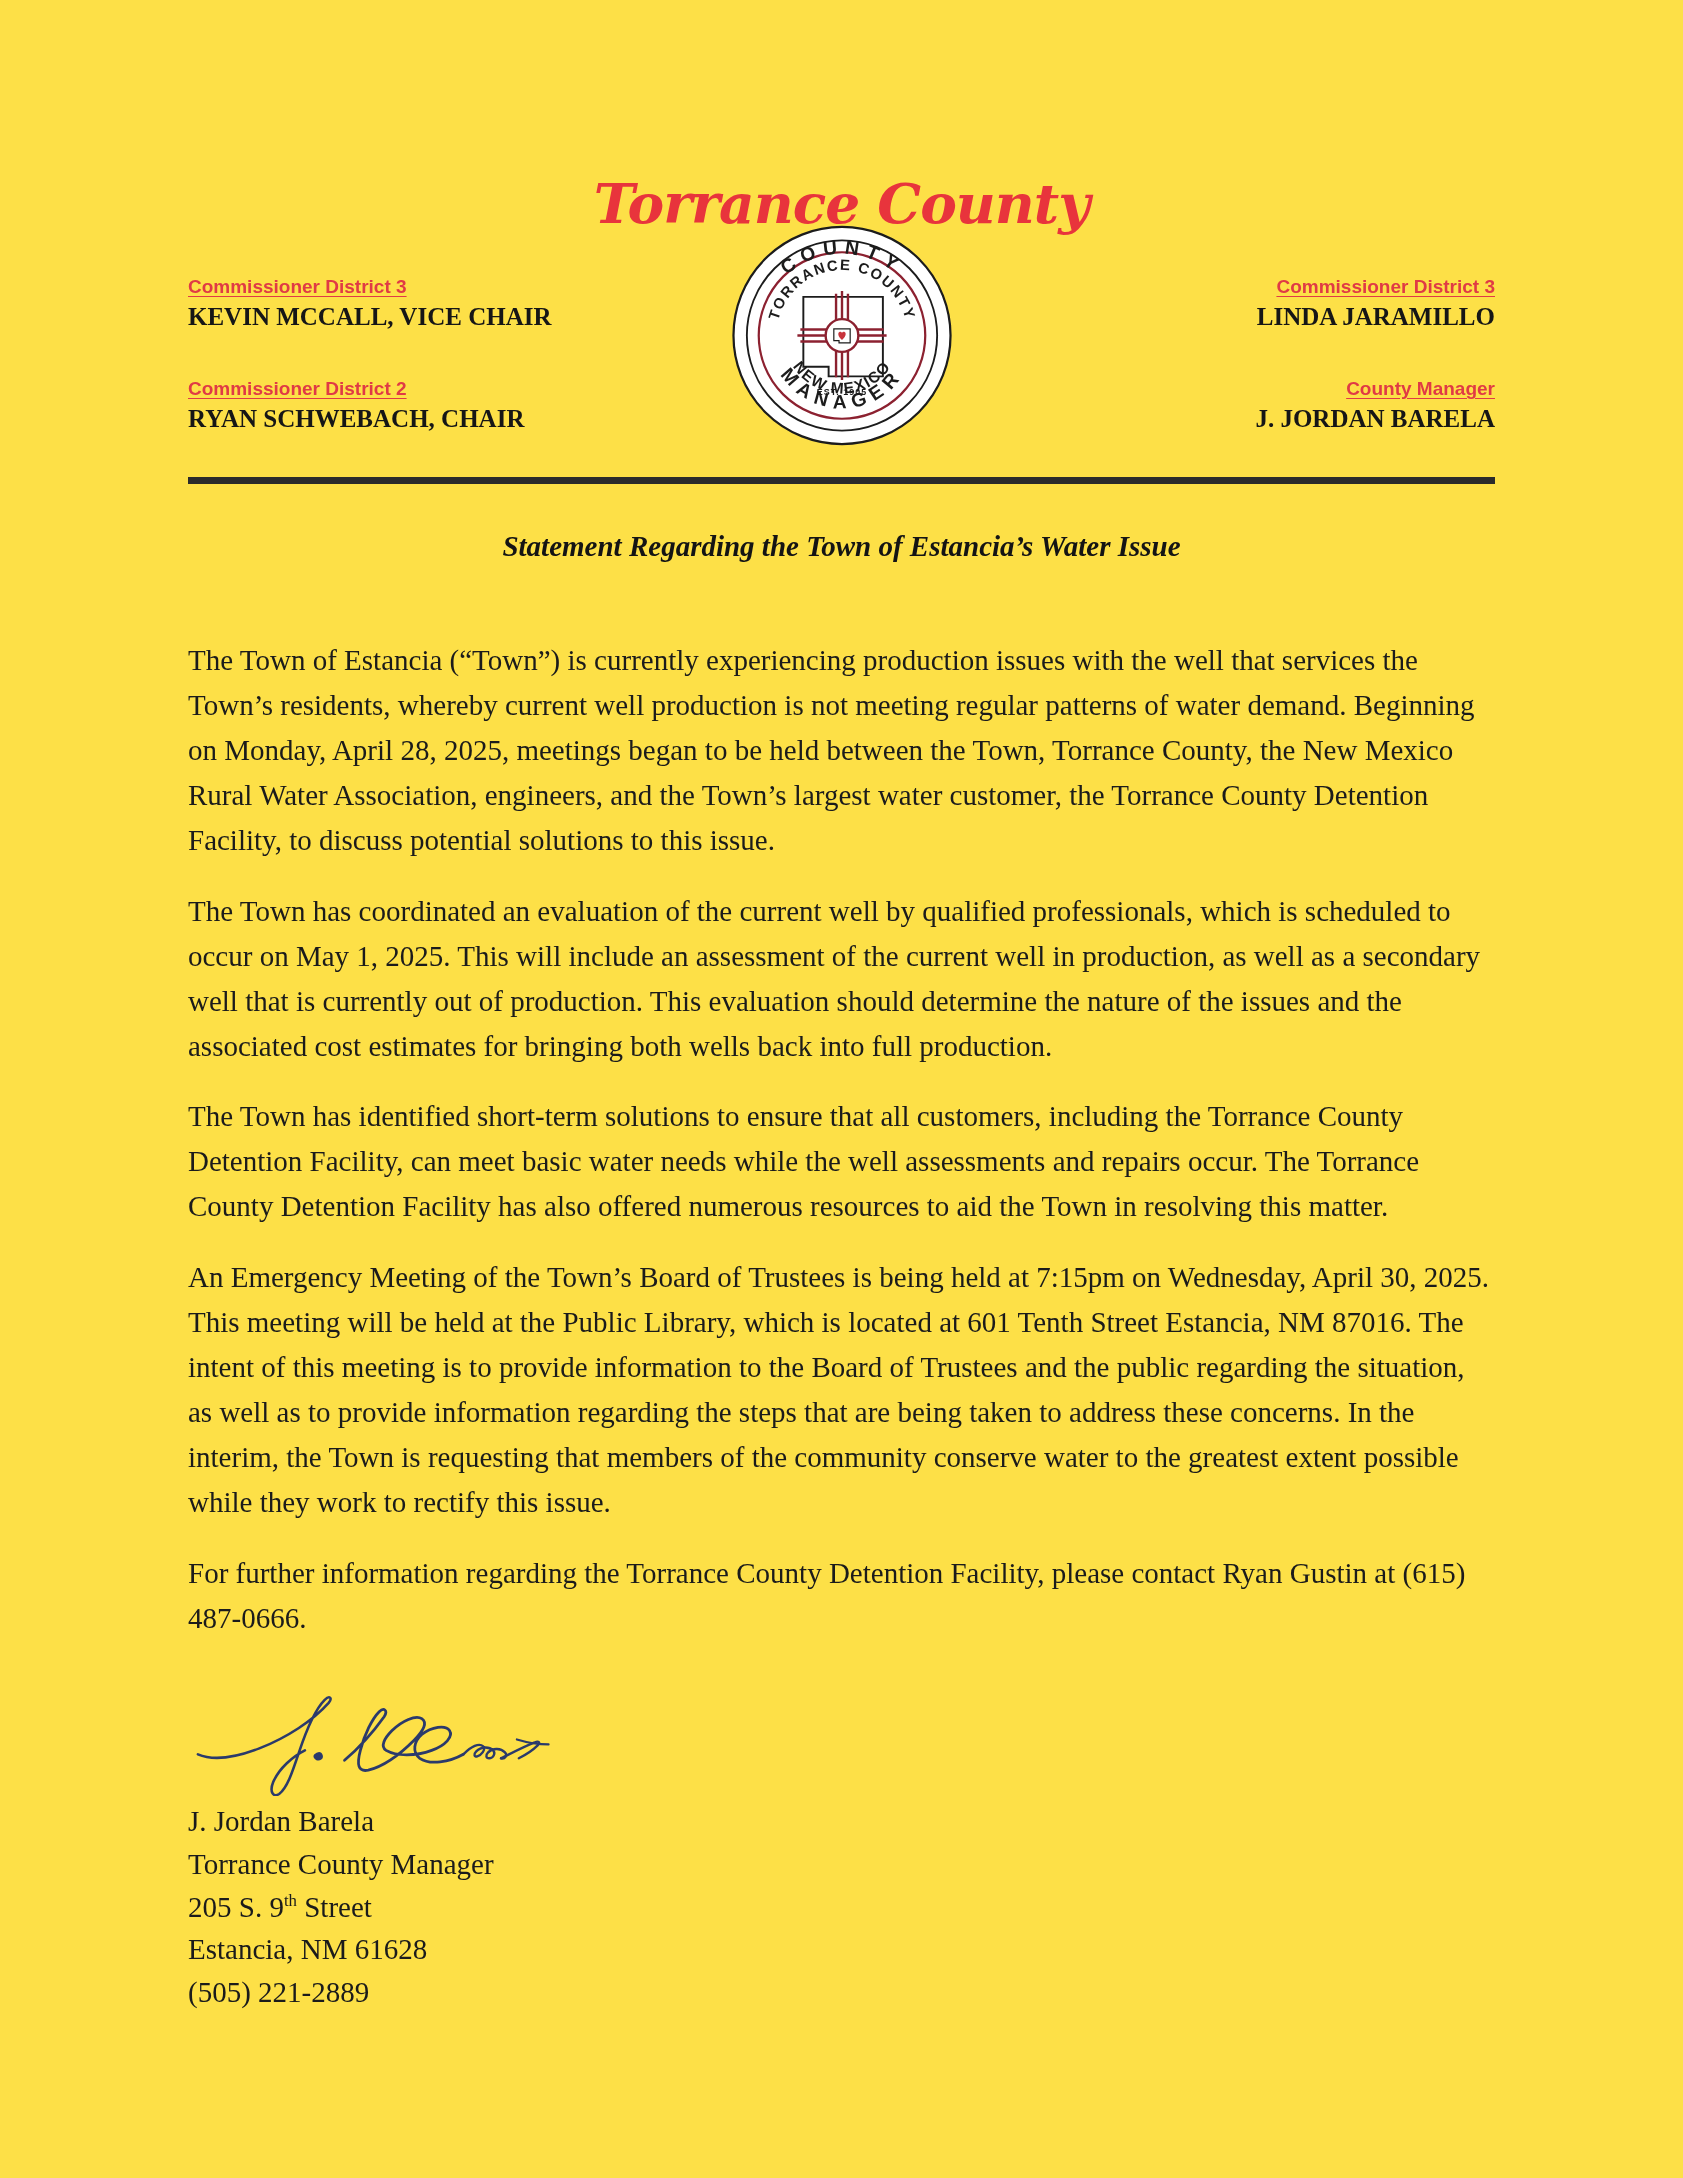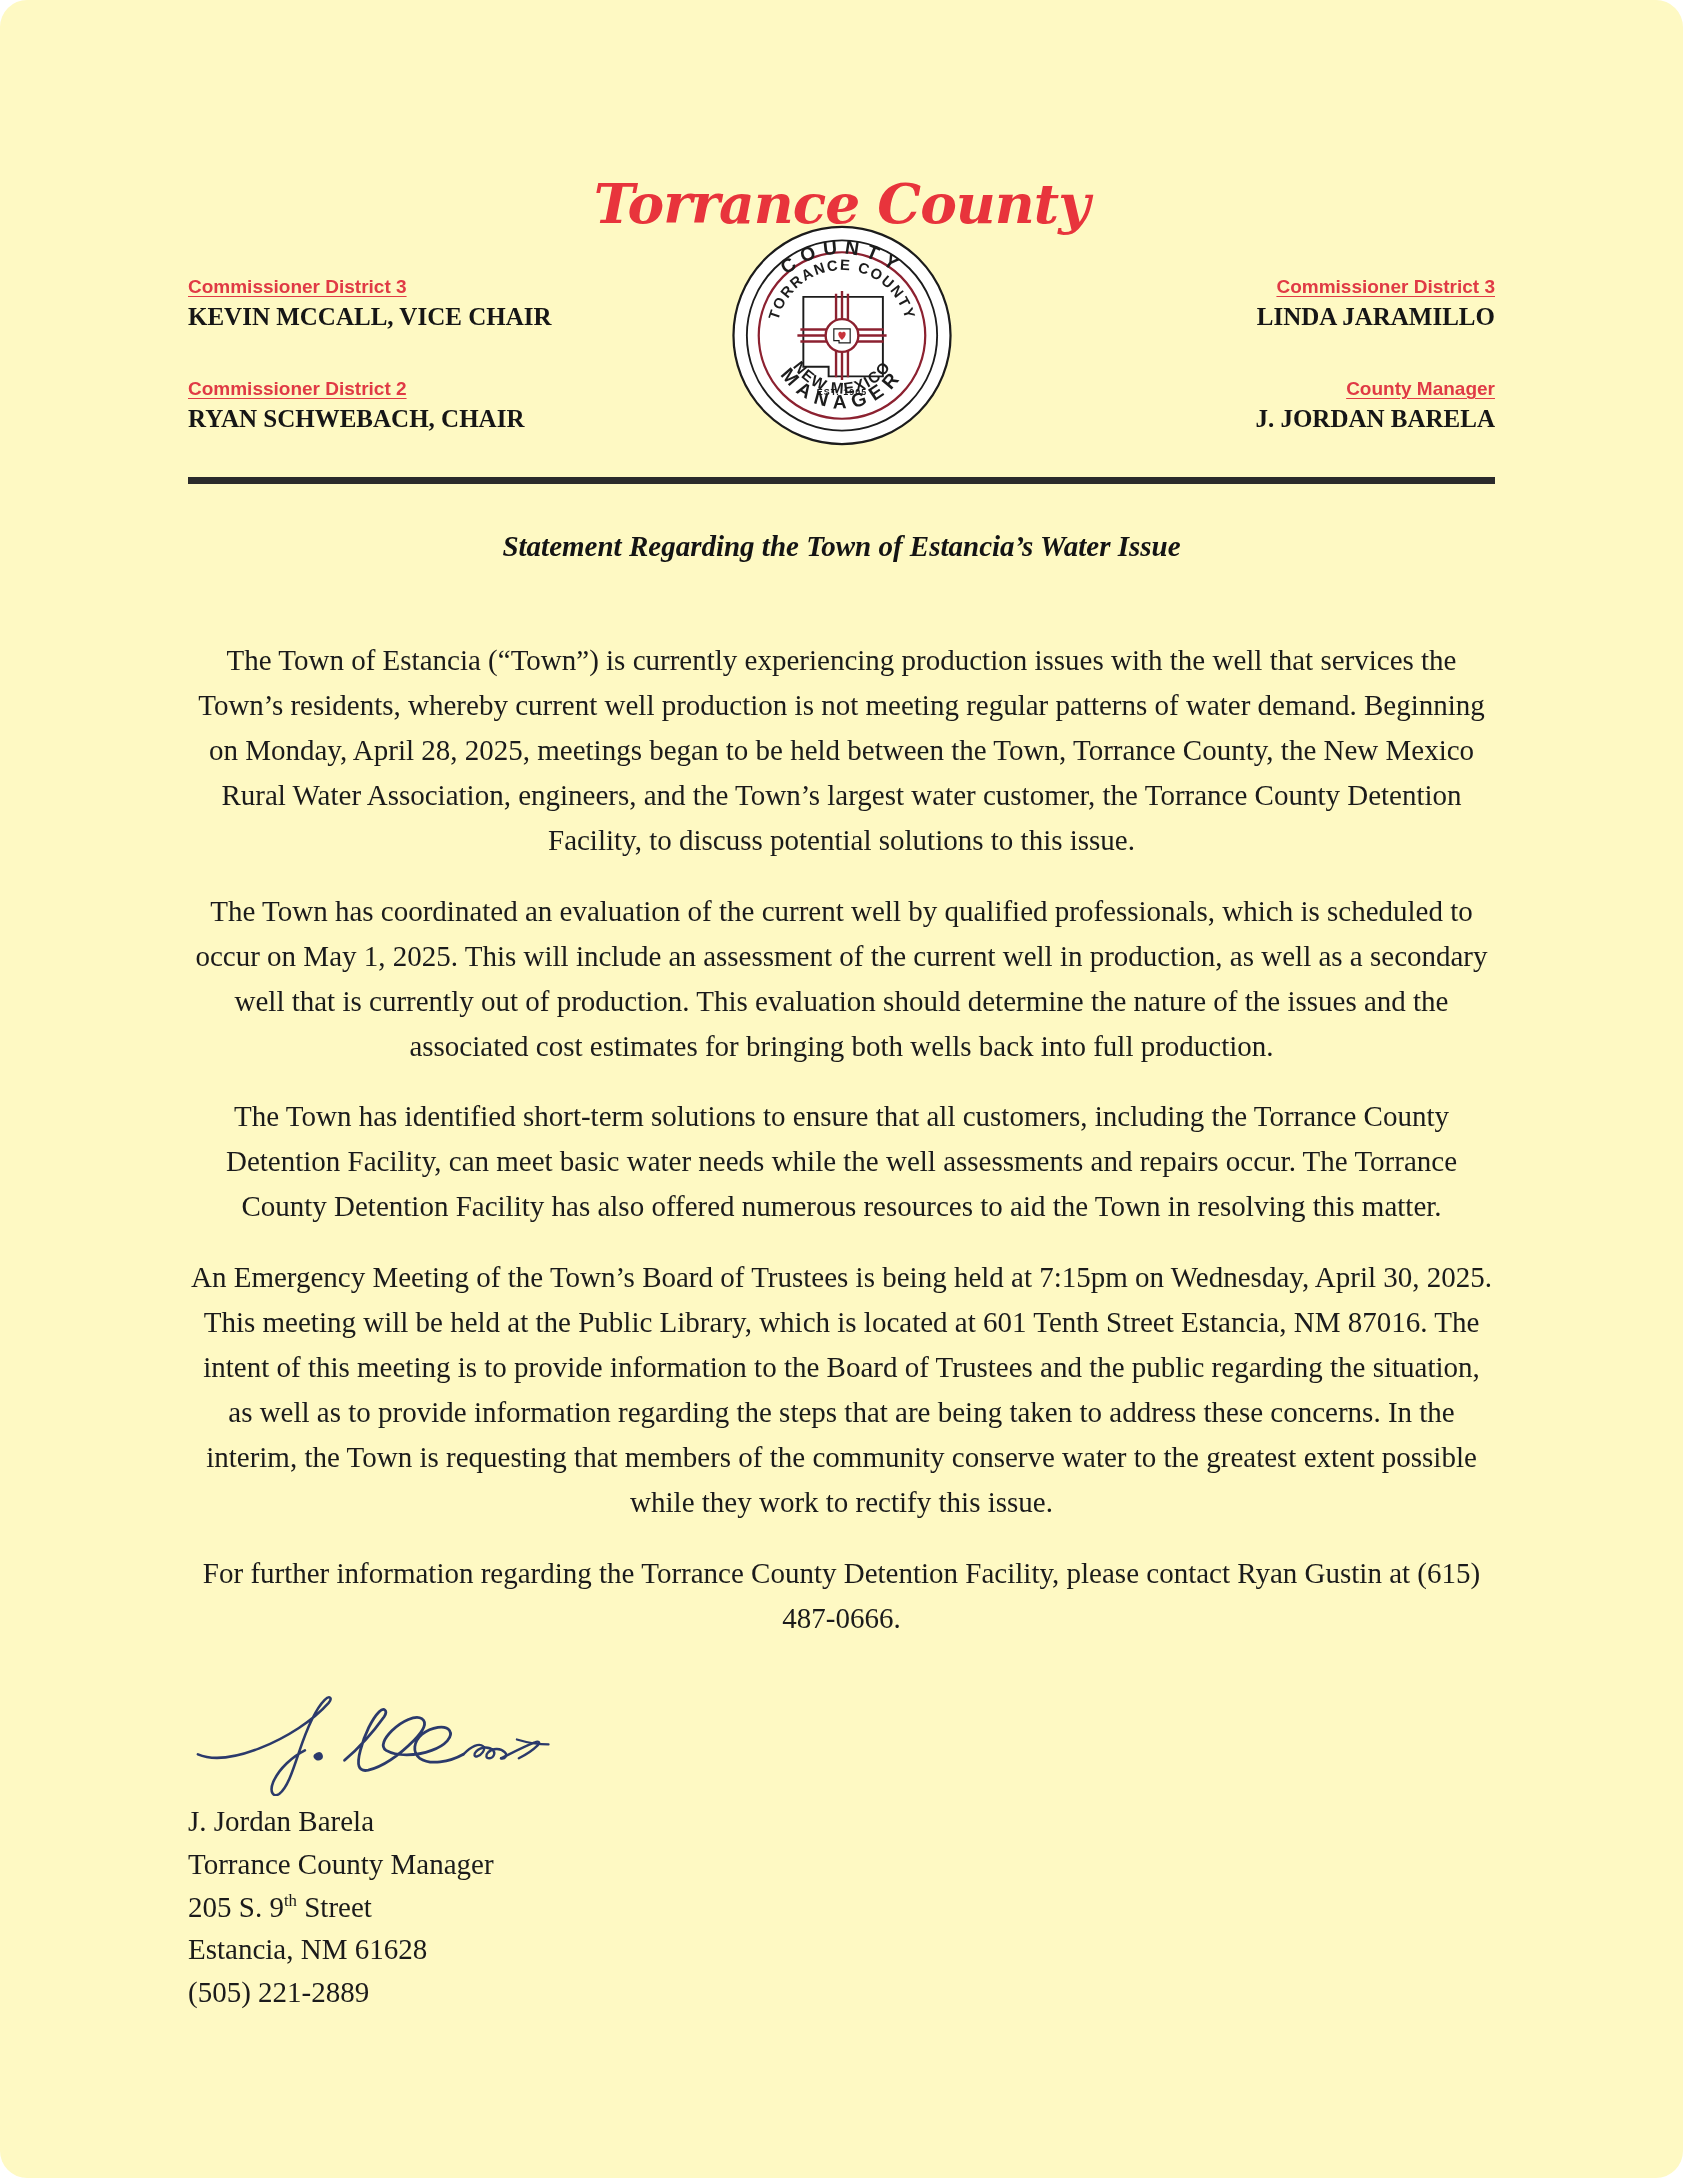--- a/index.html
+++ b/index.html
@@ -12,24 +12,23 @@
     height: 2178px;
     font-family: "Liberation Serif", "DejaVu Serif", serif;
     color: #1a1a1a;
     overflow: hidden;
   }
 
   .page {
     position: relative;
     width: 1683px;
     height: 2178px;
-    background: #fef9c3;
+    background: #fde047;
     box-sizing: border-box;
     padding: 0 188px;
-    border-radius: 27px;
   }
 
   
   .masthead-title {
     text-align: center;
     color: #e8343c;
     font-family: "DejaVu Serif", "Liberation Serif", serif;
     font-weight: bold;
     font-style: italic;
     font-size: 55px;
@@ -106,21 +105,20 @@
 
   
   .body-copy {
     margin-top: 75px;
     font-size: 29px;
     line-height: 1.55;
     color: #1b1b1b;
   }
   .body-copy p {
     margin: 16px 0 26px 0;
-    text-align: center;
   }
 
   
   .signature {
     margin-top: 36px;
     margin-left: 2px;
     width: 416px;
     height: 119px;
   }
   .signature svg { display: block; width: 416px; height: 119px; }

